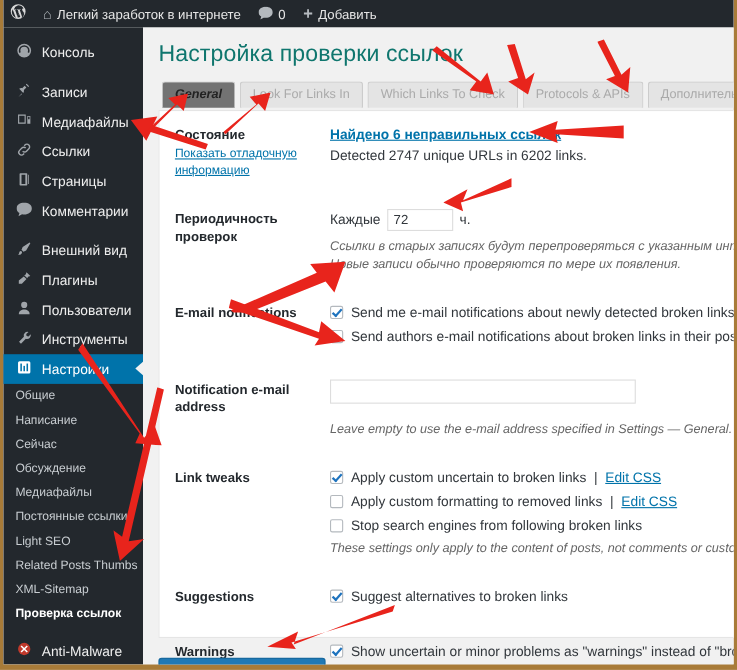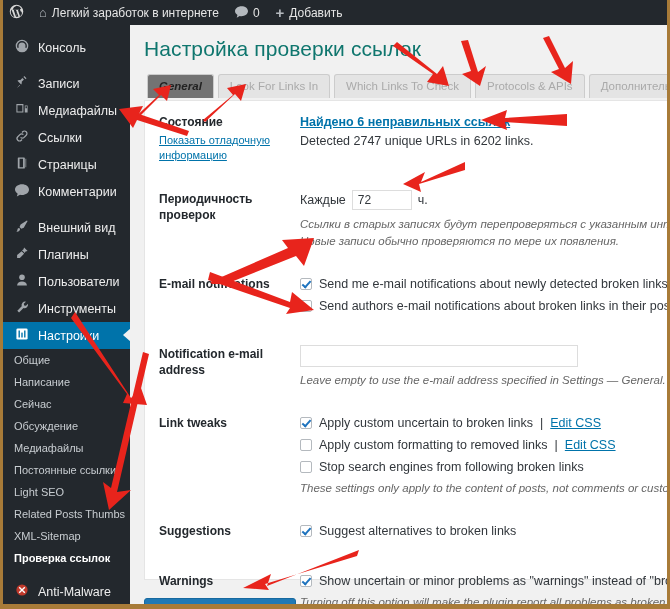--- a/index.html
+++ b/index.html
@@ -351,21 +351,21 @@
             <span class="cb"></span>
             <span>Send authors e-mail notifications about broken links in their posts</span>
           </div>
         </div>
       </div>
 
       <div class="frow" style="margin-top:14px;">
         <div class="flabel">Notification e-mail address</div>
         <div class="fbody">
           <input id="email-input" class="txtin" type="text" placeholder="" style="">
-          <div class="desc" style="margin-top:5px;font-style:italic;">Leave empty to use the e-mail address specified in Settings — General.</div>
+          <div class="desc" style="margin-top:16px;font-style:italic;">Leave empty to use the e-mail address specified in Settings — General.</div>
         </div>
       </div>
 
       <div class="frow" style="margin-top:14px;">
         <div class="flabel">Link tweaks</div>
         <div class="fbody">
           <div class="cbrow">
             <span class="cb on"></span>
             <span>Apply custom uncertain to broken links</span>
             <span>|</span>

